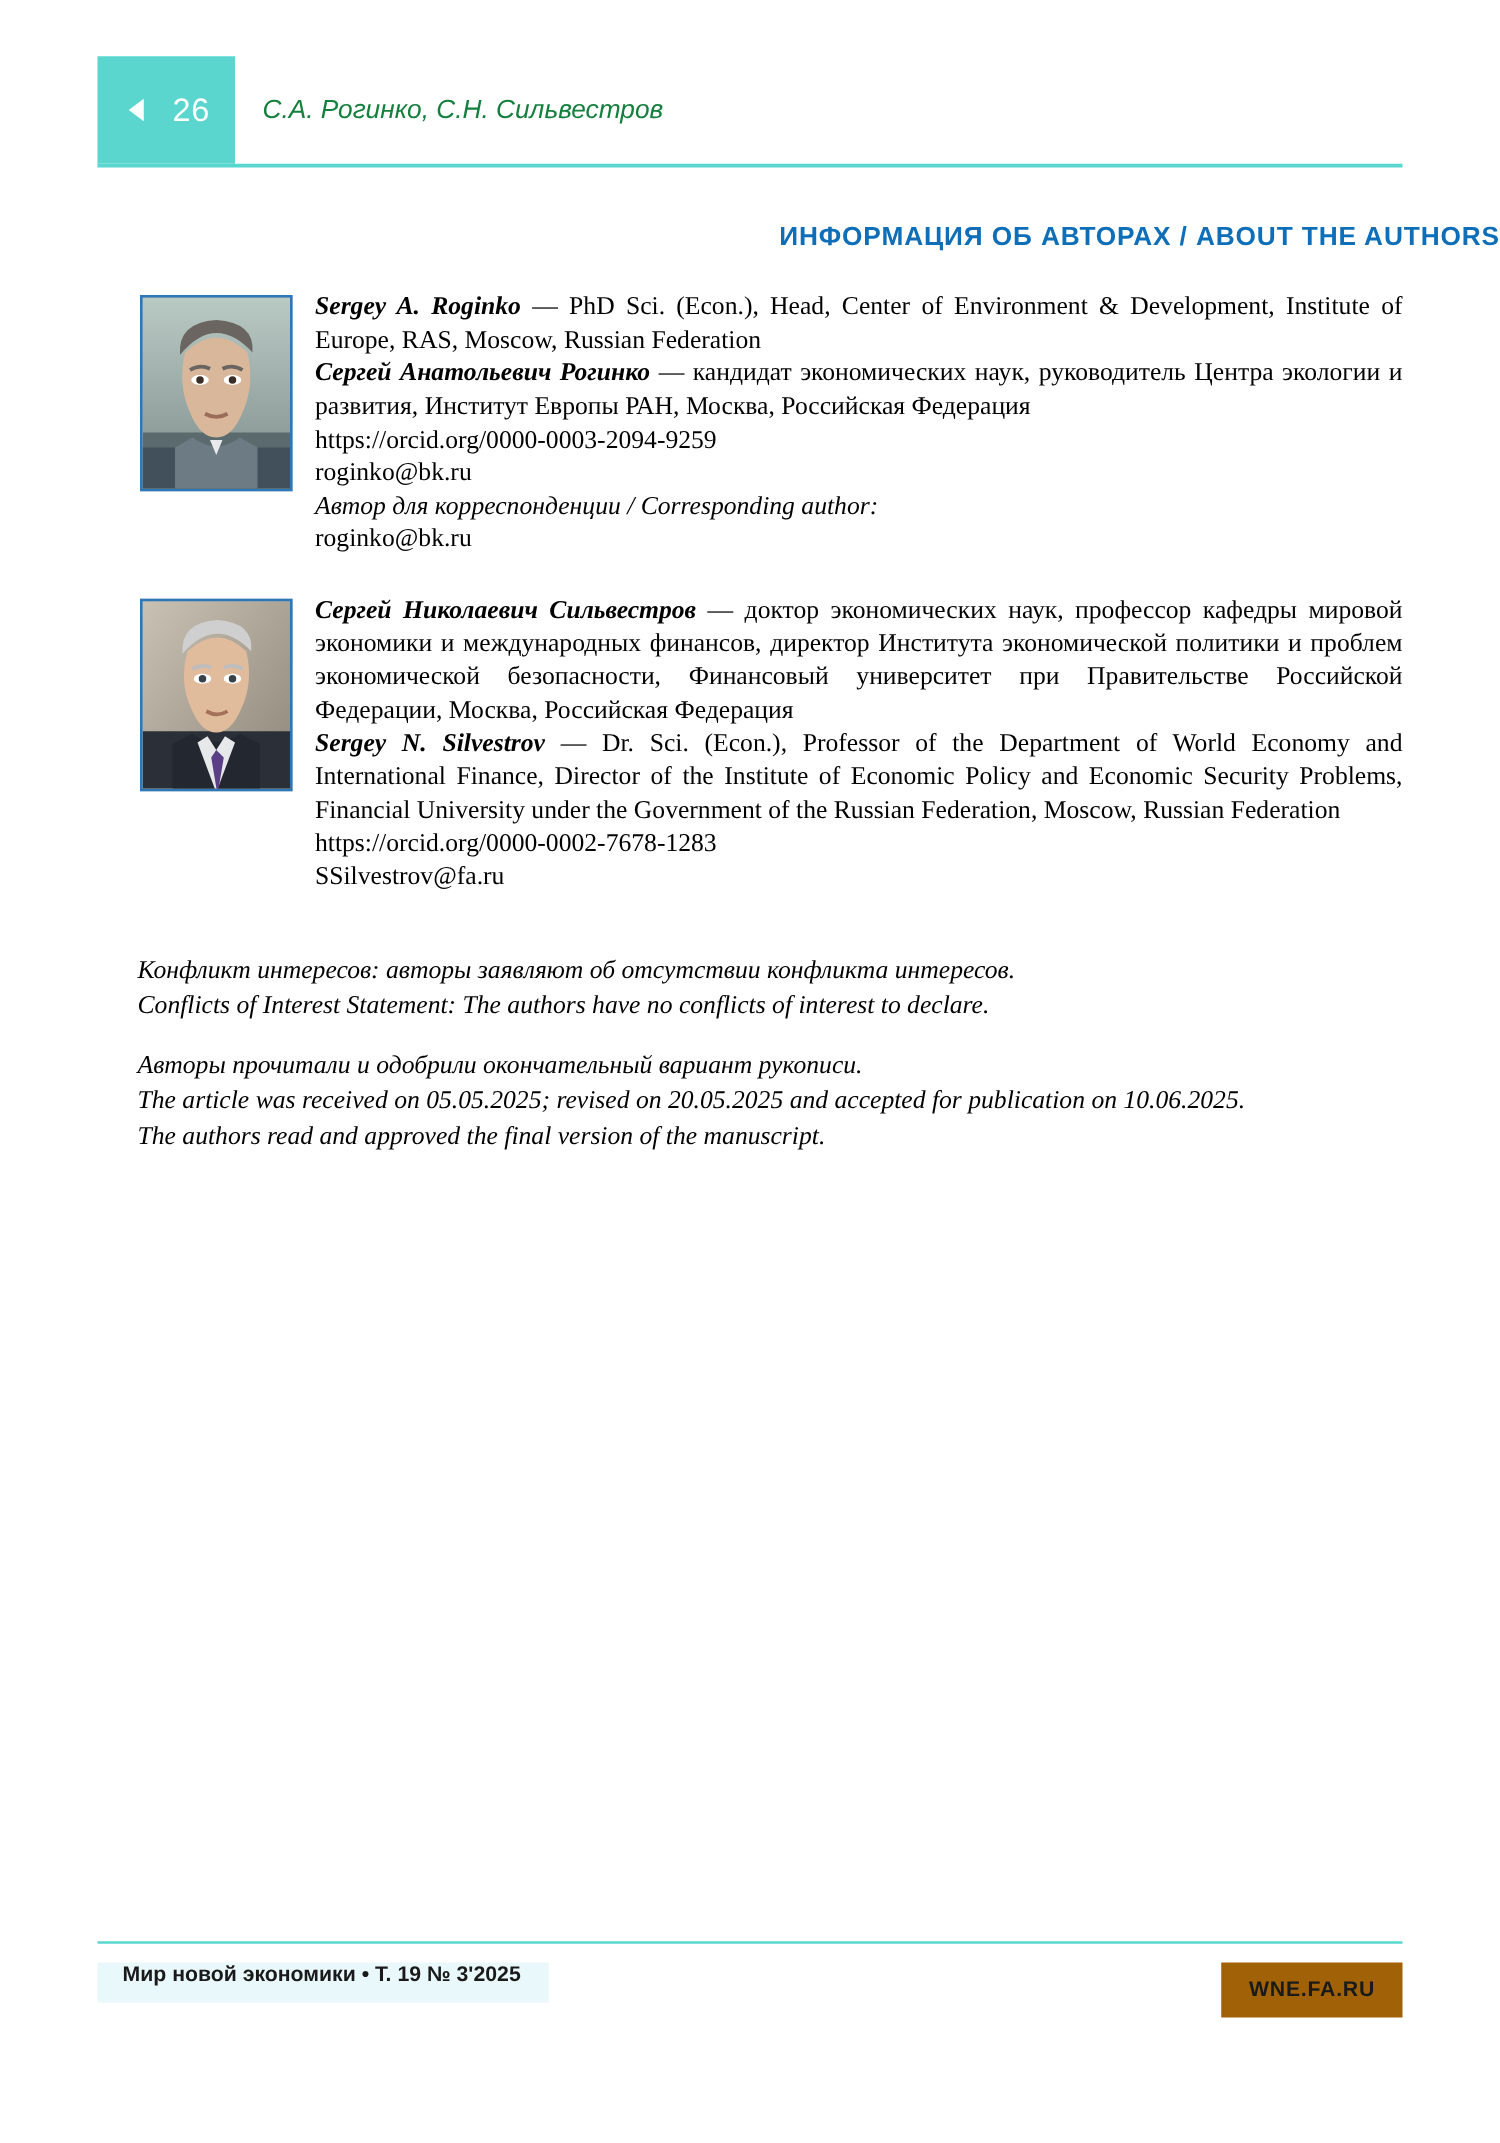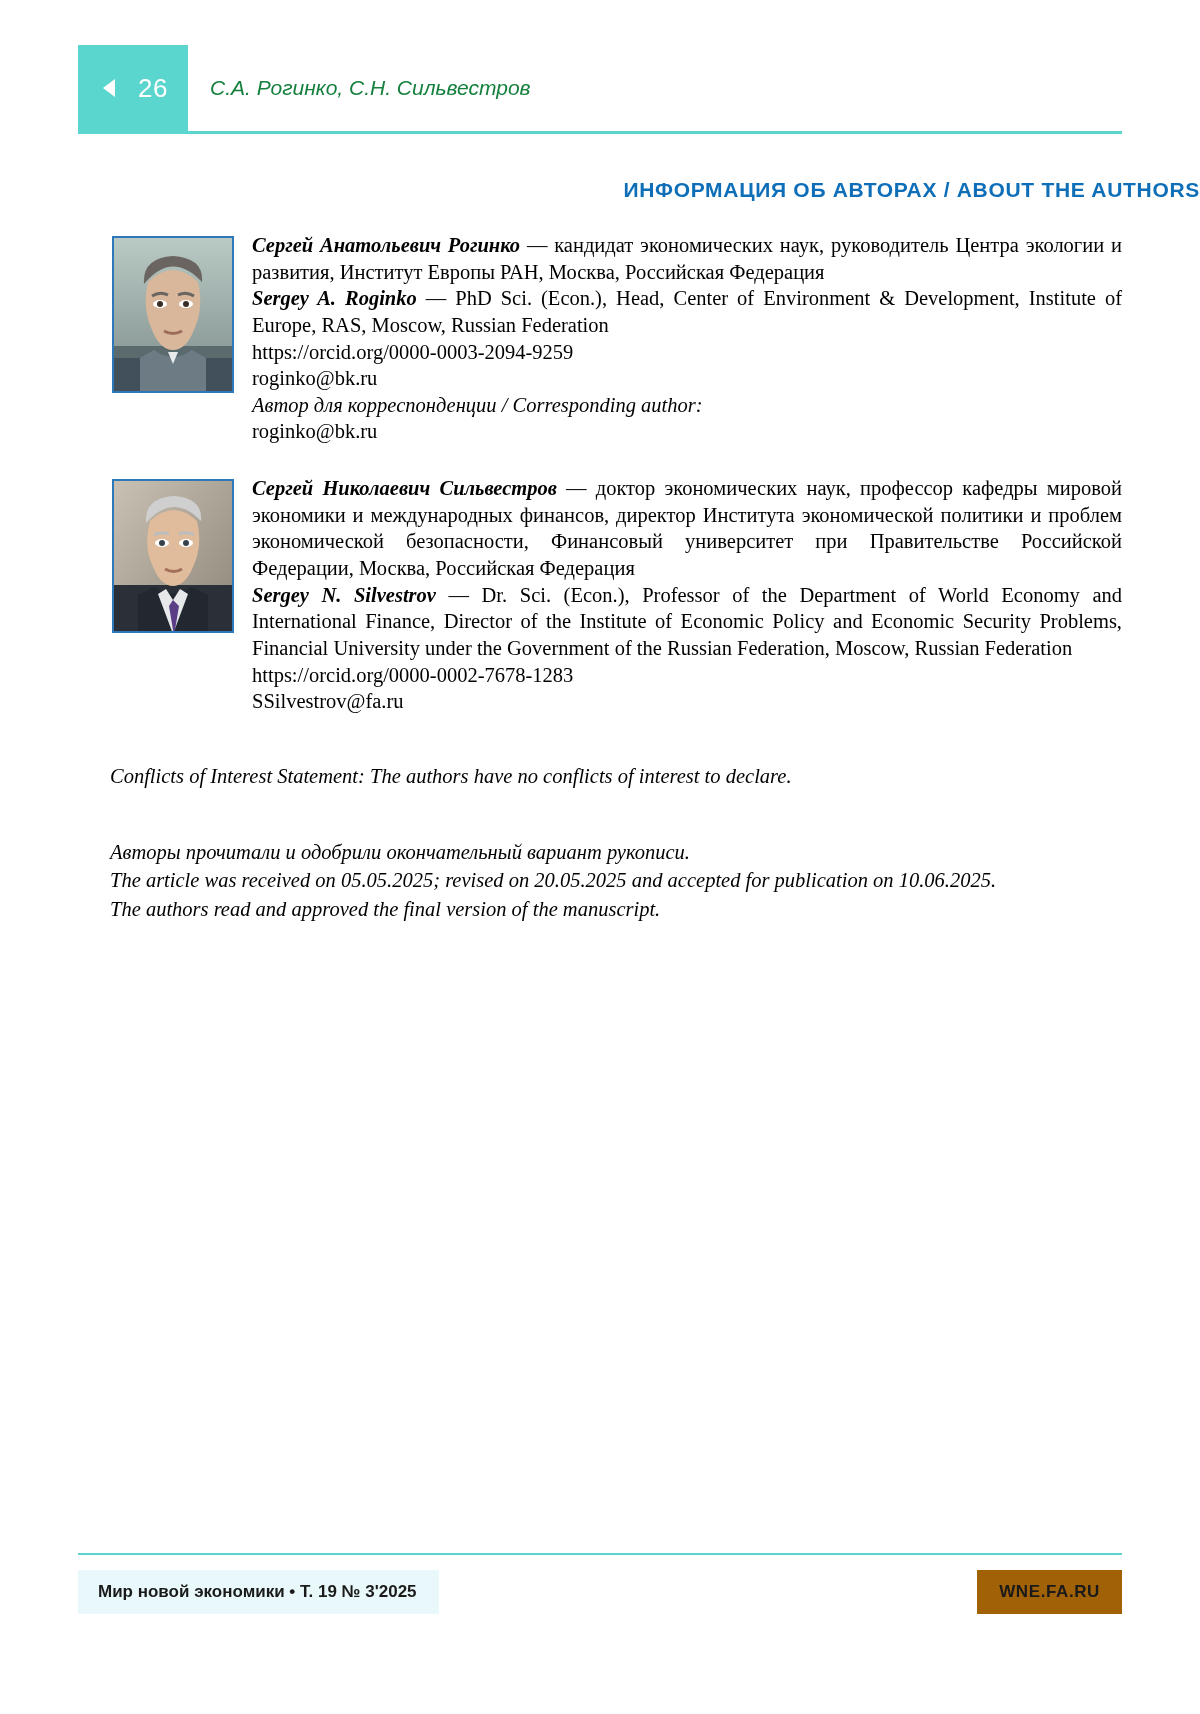--- a/index.html
+++ b/index.html
@@ -165,21 +165,21 @@
     left: 78px;
     width: 1044px;
     height: 2px;
     background: #5bd6cf;
   }
   .footer-left {
     position: absolute;
     top: 1570px;
     left: 78px;
     background: #e9f8fa;
-    padding: 12px 22px 12px 20px;
+    padding: 0 22px 12px 20px;
     font-family: "Liberation Sans", sans-serif;
     font-weight: bold;
     font-size: 17px;
     color: #1a1a1a;
   }
   .footer-right {
     position: absolute;
     top: 1570px;
     right: 78px;
     background: #a16207;
@@ -225,22 +225,22 @@
         <circle cx="46" cy="66" r="3" fill="#3a2d25"></circle>
         <circle cx="72" cy="66" r="3" fill="#3a2d25"></circle>
         <path d="M38 58 q8 -5 16 -1" stroke="#6a6560" stroke-width="3" fill="none"></path>
         <path d="M64 57 q8 -4 16 1" stroke="#6a6560" stroke-width="3" fill="none"></path>
         <path d="M50 93 q9 5 18 0" stroke="#9c6c5a" stroke-width="3" fill="none"></path>
         <path d="M40 112 q19 14 38 0 l14 8 v33 h-66 v-33 z" fill="#6d7c84"></path>
         <path d="M54 114 l5 12 l5 -12 z" fill="#e8eaec"></path>
       </svg>
     </div>
     <div class="author-text">
+      <p class="just"><span class="nm-en">Sergey A. Roginko</span><span> — PhD Sci. (Econ.), Head, Center of Environment &amp; Development, Institute of Europe, RAS, Moscow, Russian Federation</span></p>
       <p class="just"><span class="nm-ru">Сергей Анатольевич Рогинко</span><span> — кандидат экономических наук, руководитель Центра экологии и развития, Институт Европы РАН, Москва, Российская Федерация</span></p>
-      <p class="just"><span class="nm-en">Sergey A. Roginko</span><span> — PhD Sci. (Econ.), Head, Center of Environment &amp; Development, Institute of Europe, RAS, Moscow, Russian Federation</span></p>
       <p>https://orcid.org/0000-0003-2094-9259</p>
       <p>roginko@bk.ru</p>
       <p class="corr">Автор для корреспонденции / Corresponding author:</p>
       <p>roginko@bk.ru</p>
     </div>
   </div>
 
   <div class="author">
     <div class="photo second">
       <svg class="photo-inner" viewBox="0 0 118 150" preserveAspectRatio="none">
@@ -269,20 +269,21 @@
     <div class="author-text">
       <p class="just"><span class="nm-ru">Сергей Николаевич Сильвестров</span><span> — доктор экономических наук, профессор кафедры мировой экономики и международных финансов, директор Института экономической политики и проблем экономической безопасности, Финансовый университет при Правительстве Российской Федерации, Москва, Российская Федерация</span></p>
       <p class="just"><span class="nm-en">Sergey N. Silvestrov</span><span> — Dr. Sci. (Econ.), Professor of the Department of World Economy and International Finance, Director of the Institute of Economic Policy and Economic Security Problems, Financial University under the Government of the Russian Federation, Moscow, Russian Federation</span></p>
       <p>https://orcid.org/0000-0002-7678-1283</p>
       <p>SSilvestrov@fa.ru</p>
     </div>
   </div>
 </div>
 
 <div class="statements conflict">
+  <p>Конфликт интересов: авторы заявляют об отсутствии конфликта интересов.</p>
   <p>Conflicts of Interest Statement: The authors have no conflicts of interest to declare.</p>
 </div>
 
 <div class="statements dates">
   <p>Авторы прочитали и одобрили окончательный вариант рукописи.</p>
   <p>The article was received on 05.05.2025; revised on 20.05.2025 and accepted for publication on 10.06.2025.</p>
   <p>The authors read and approved the final version of the manuscript.</p>
 </div>
 
 <div class="footer-rule"></div>

